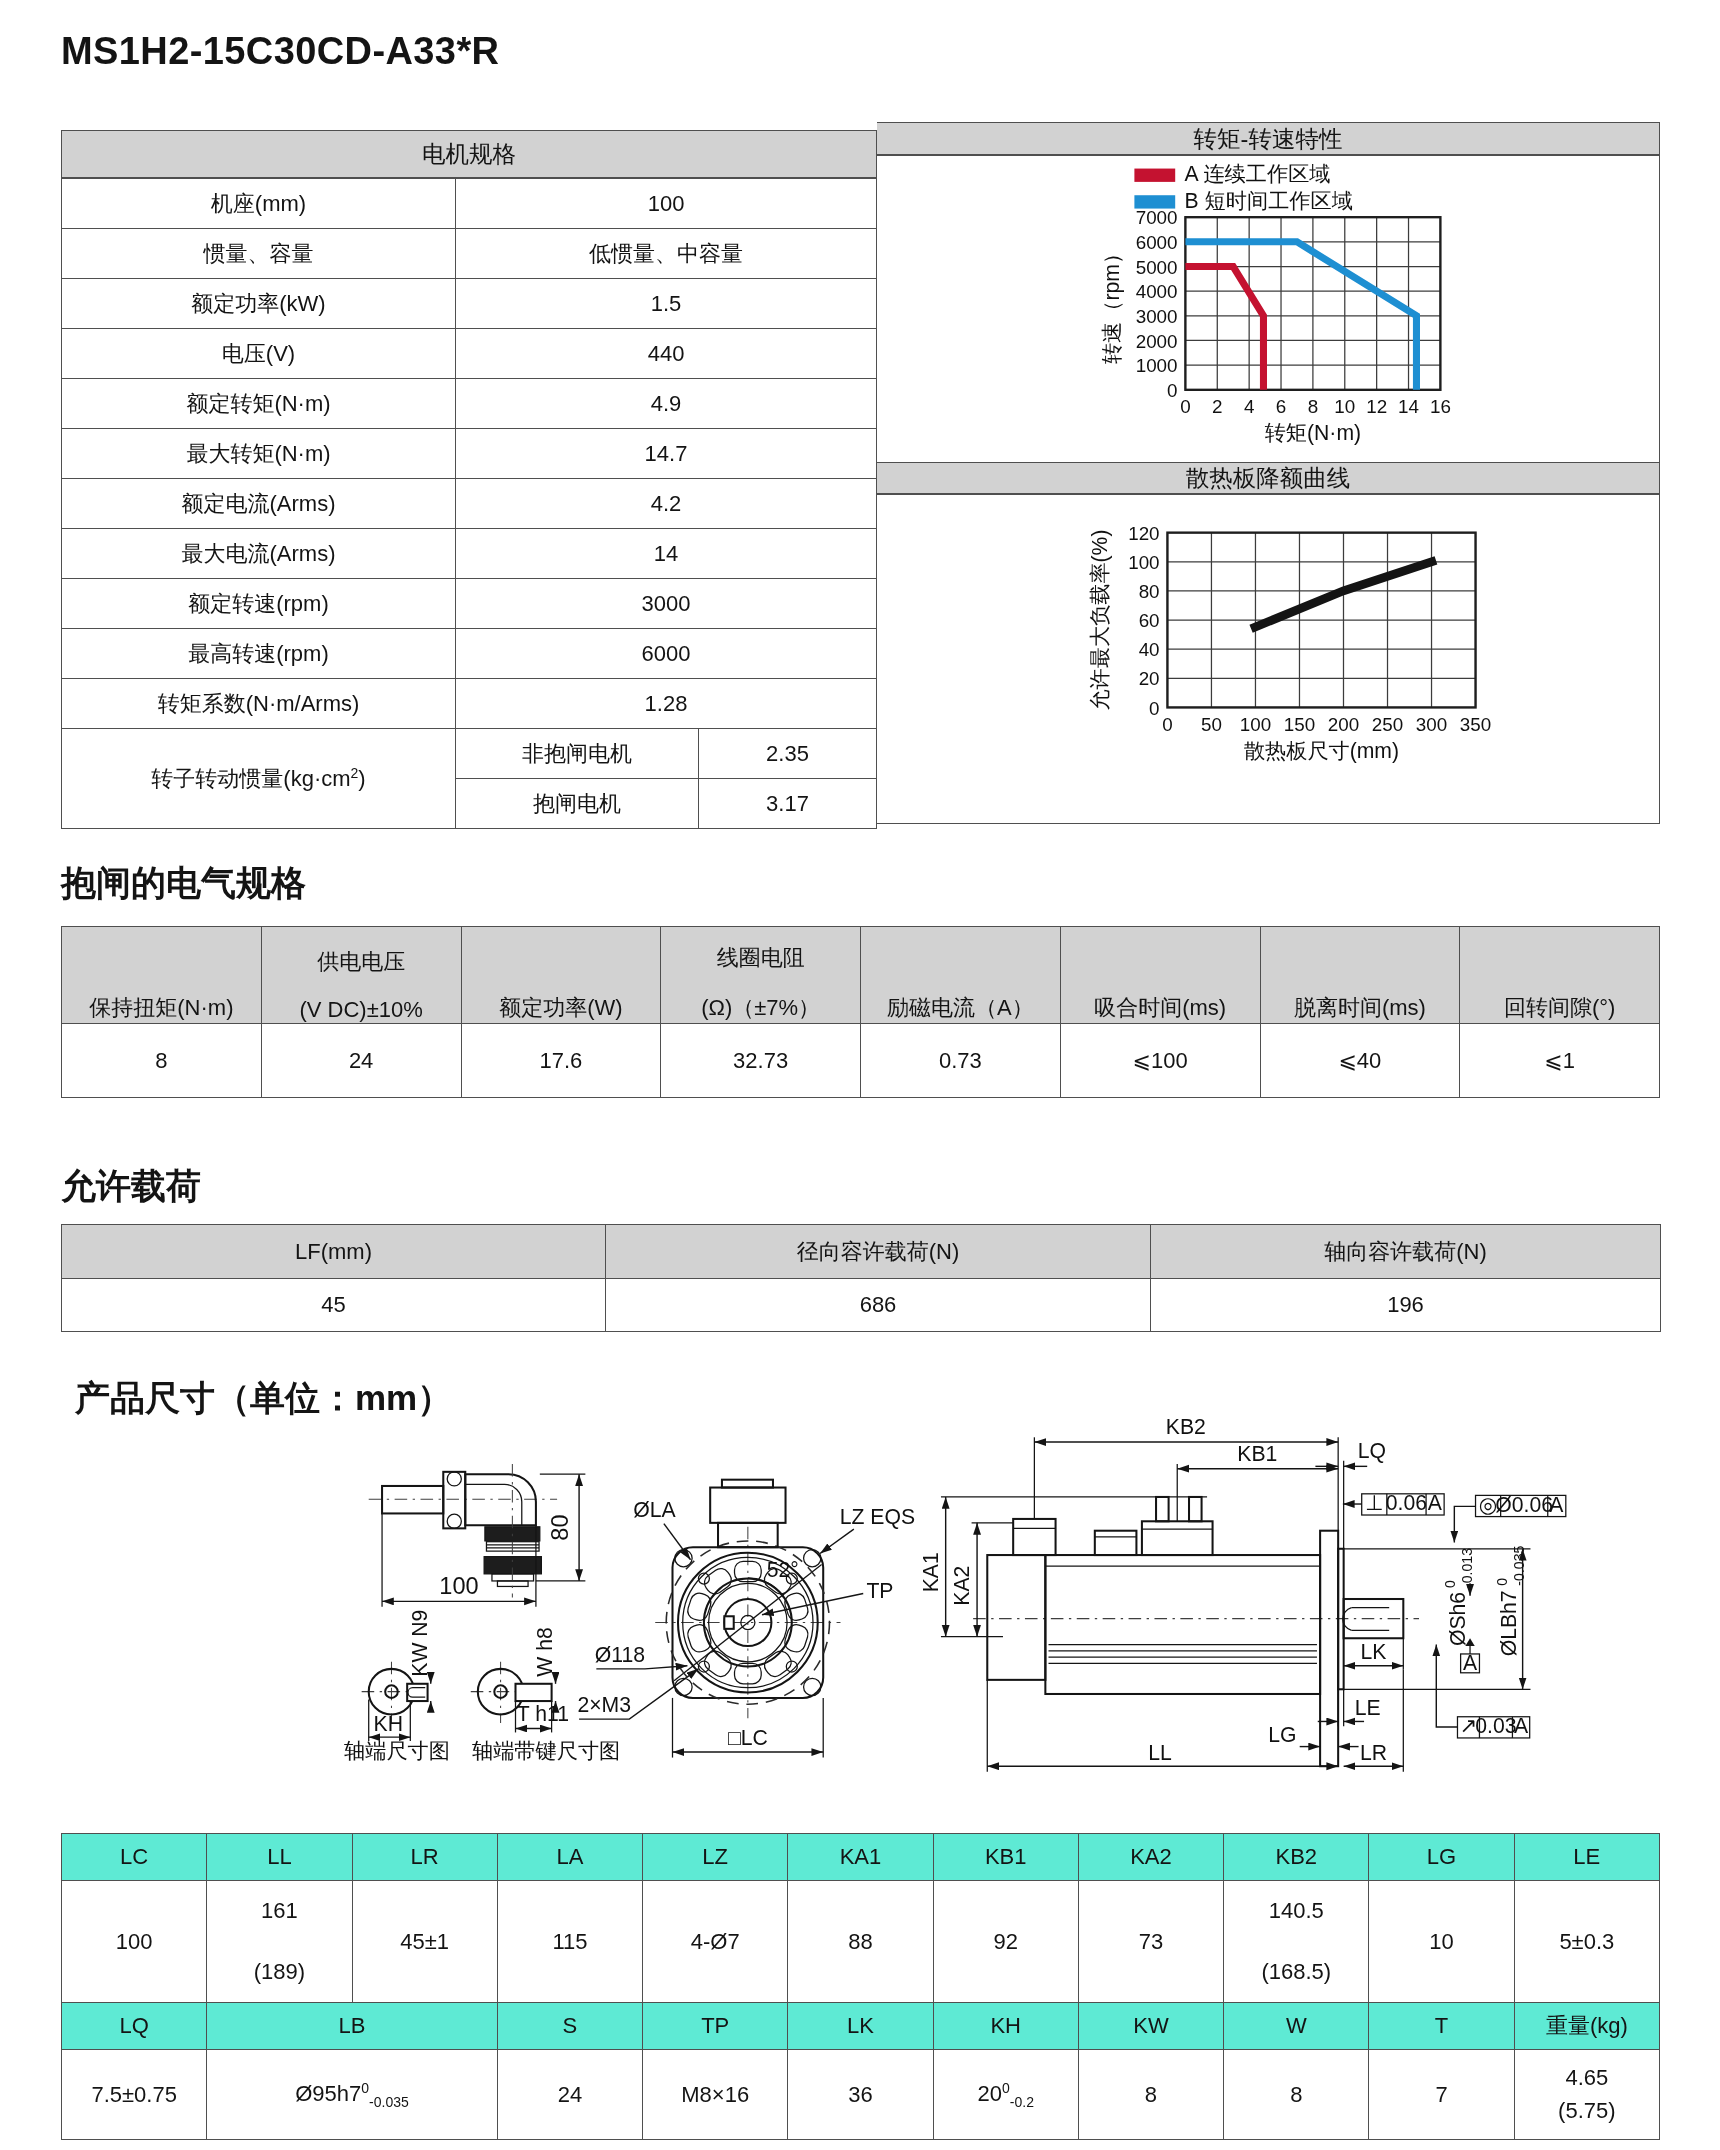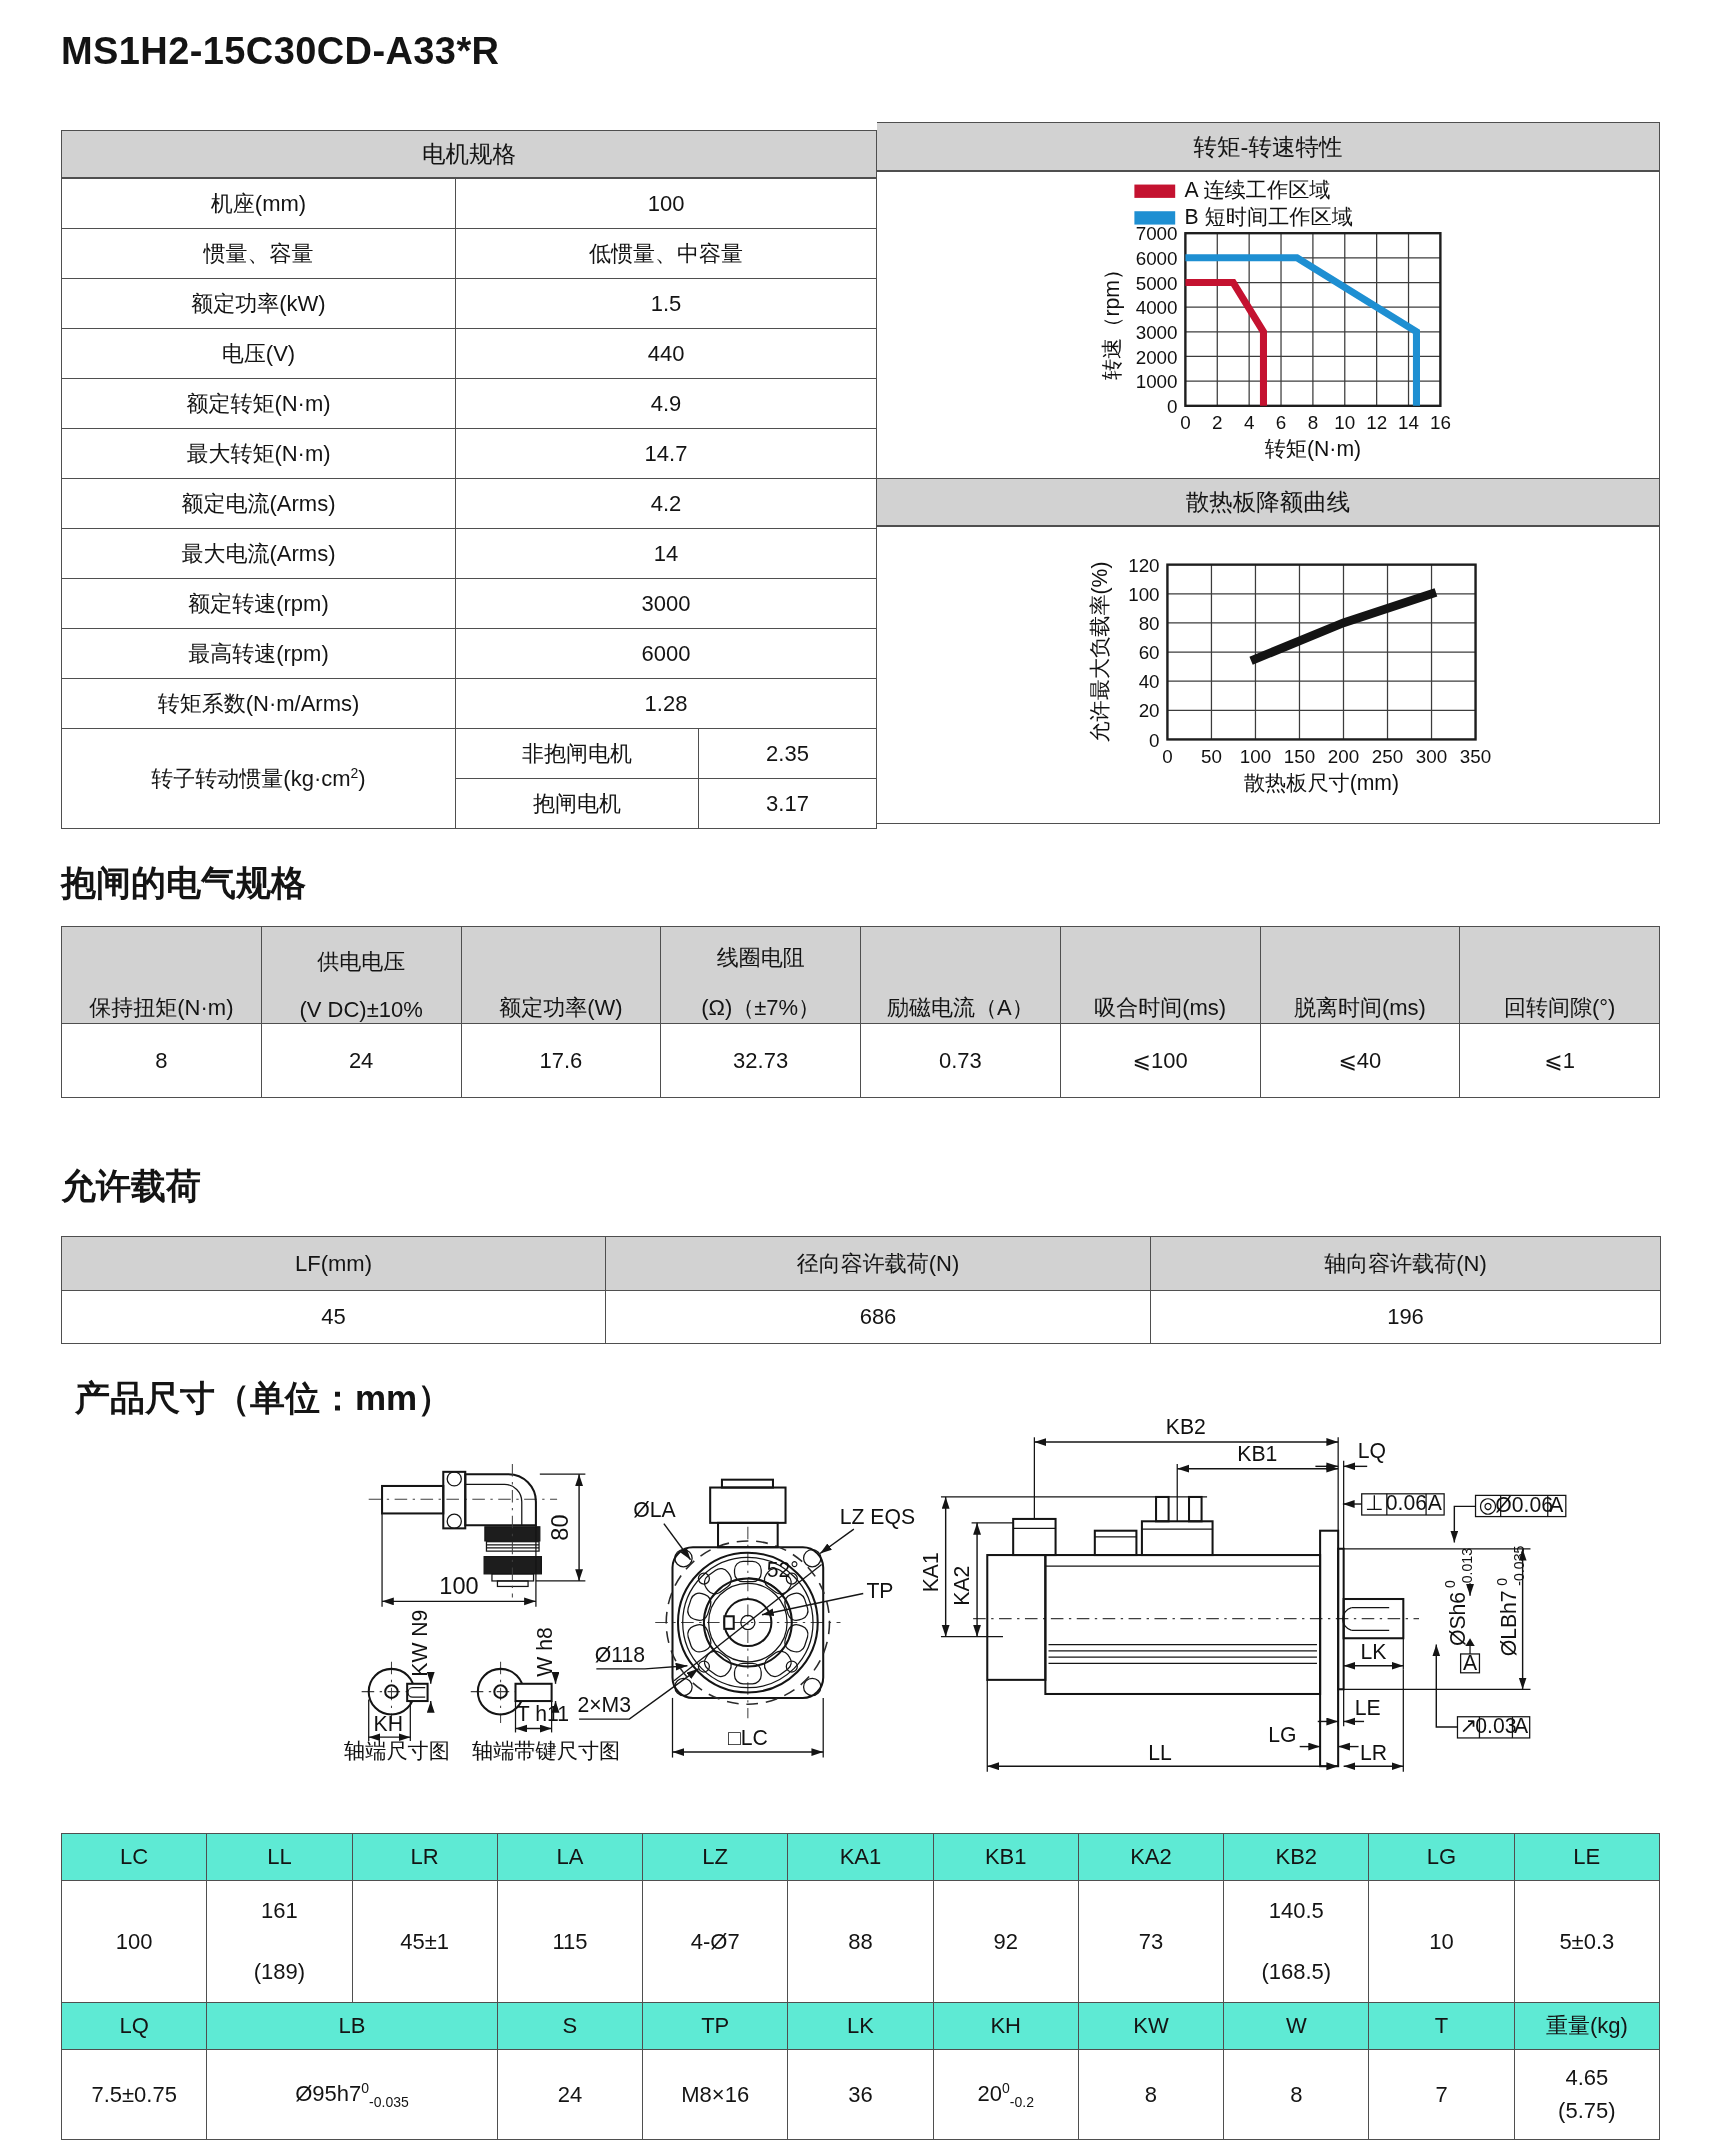--- a/index.html
+++ b/index.html
@@ -10,39 +10,39 @@
   table{border-collapse:collapse;table-layout:fixed;}
   td,th{border:1.6px solid #4f4f4f;text-align:center;vertical-align:middle;font-weight:normal;font-size:22px;padding:0;overflow:hidden;}
   .ghead{background:#d2d2d2;}
   
   #spec-left{left:61px;top:130px;}
   #spec-left table{width:816px;}
   #spec-left th{height:46px;font-size:23.5px;border-bottom-width:2.4px;}
   #spec-left td{height:49px;}
   
   #spec-right{left:877px;top:122px;width:783px;height:702px;border:1.6px solid #4f4f4f;border-left:none;box-sizing:border-box;}
-  .chart-header{height:49px;background:#d2d2d2;border-bottom:2.4px solid #4f4f4f;display:flex;align-items:center;justify-content:center;font-size:23.5px;box-sizing:border-box;}
+  .chart-header{height:33px;background:#d2d2d2;border-bottom:2.4px solid #4f4f4f;display:flex;align-items:center;justify-content:center;font-size:23.5px;box-sizing:border-box;}
   .chart-header.second{border-top:1.6px solid #4f4f4f;}
   svg{font-family:"Liberation Sans","DejaVu Sans",sans-serif;display:block;}
   .grid{stroke:#3c3c3c;stroke-width:1.6;}
   .plotborder{fill:none;stroke:#1e1e1e;stroke-width:3;}
   .tick{font-size:24px;fill:#111;}
   .axis-title{font-size:27px;fill:#111;}
   .legend-text{font-size:27px;fill:#111;}
   
   #brake-h{left:61px;top:860px;}
   #brake-table{left:61px;top:926px;}
   #brake-table table{width:1599px;}
   #brake-table .hd{height:96px;background:#d2d2d2;}
   #brake-table .hd .cellwrap{display:flex;flex-direction:column;justify-content:flex-end;gap:20.4px;height:100%;}
   #brake-table .vals td{height:73px;}
   
   #load-h{left:61px;top:1163px;}
   #load-table{left:61px;top:1224px;}
-  #load-table table{width:1599px;margin-top:12px;}
+  #load-table table{width:1599px;}
   #load-table .hd td{height:53px;background:#d2d2d2;}
   #load-table .vals td{height:52px;}
   
   #dim-h{left:61px;top:1375px;margin-left:14px;}
   #dimsvg-wrap{left:61px;top:1409px;}
   .out{stroke:#141414;stroke-width:2.6;fill:none;}
   .outf{stroke:#141414;stroke-width:2.6;fill:#ffffff;}
   .thin{stroke:#141414;stroke-width:1.6;fill:none;}
   .dl{stroke:#141414;stroke-width:1.8;fill:none;}
   .cl{stroke:#3f3f3f;stroke-width:1.3;fill:none;stroke-dasharray:16 7 3 7;}

